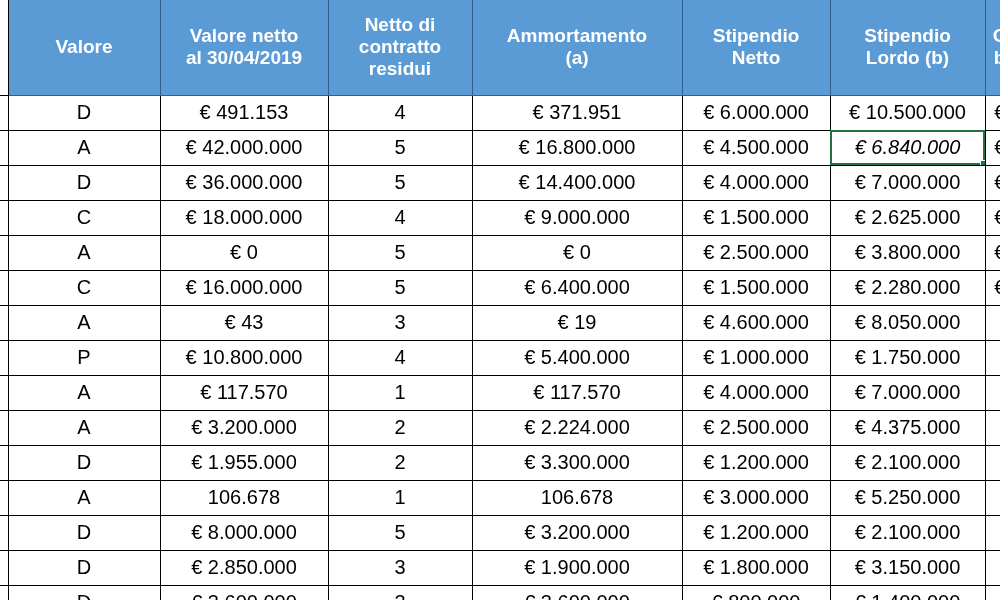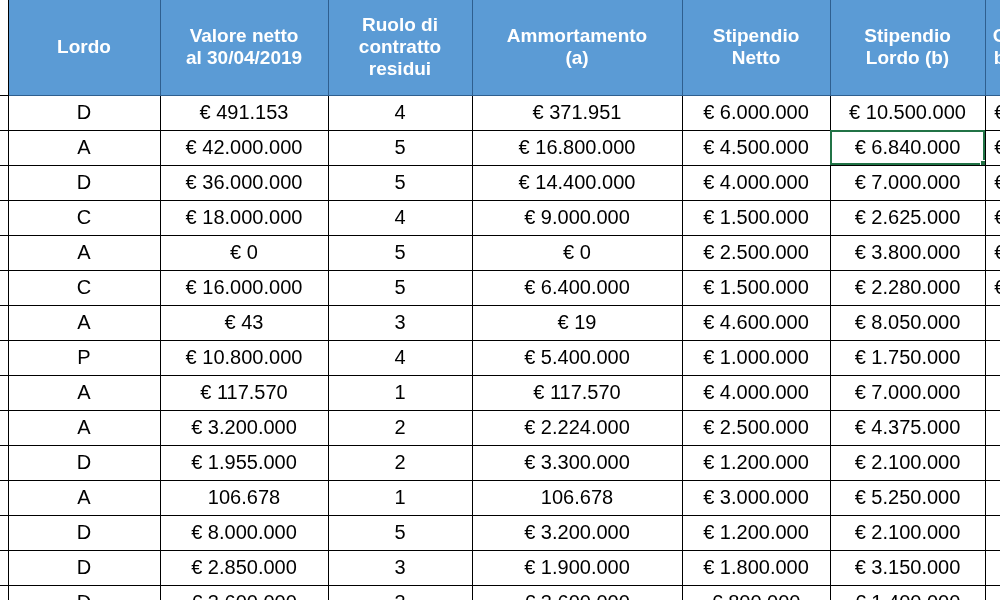--- a/index.html
+++ b/index.html
@@ -72,20 +72,21 @@
   tbody td.edge {
     border-left: none;
   }
   tbody td.right-edge {
     border-right: none;
   }
   td.selected {
     outline: 2px solid #217346;
     outline-offset: -2px;
     position: relative;
+    font-style: italic;
   }
   td.selected::after {
     content: "";
     position: absolute;
     right: -3px;
     bottom: -3px;
     width: 6px;
     height: 6px;
     background: #217346;
     border: 1px solid #ffffff;
@@ -102,24 +103,24 @@
       <col class="c-valore">
       <col class="c-anni">
       <col class="c-amm">
       <col class="c-netto">
       <col class="c-lordo">
       <col class="c-last">
     </colgroup>
     <thead>
       <tr>
         <th class="blank-head"></th>
-        <th>Lordo</th>
+        <th>Valore</th>
         <th>Valore netto
 al 30/04/2019</th>
-        <th>Ruolo di
+        <th>Netto di
 contratto
 residui</th>
         <th>Ammortamento
 (a)</th>
         <th>Stipendio
 Netto</th>
         <th>Stipendio
 Lordo (b)</th>
         <th>C
 b</th>

